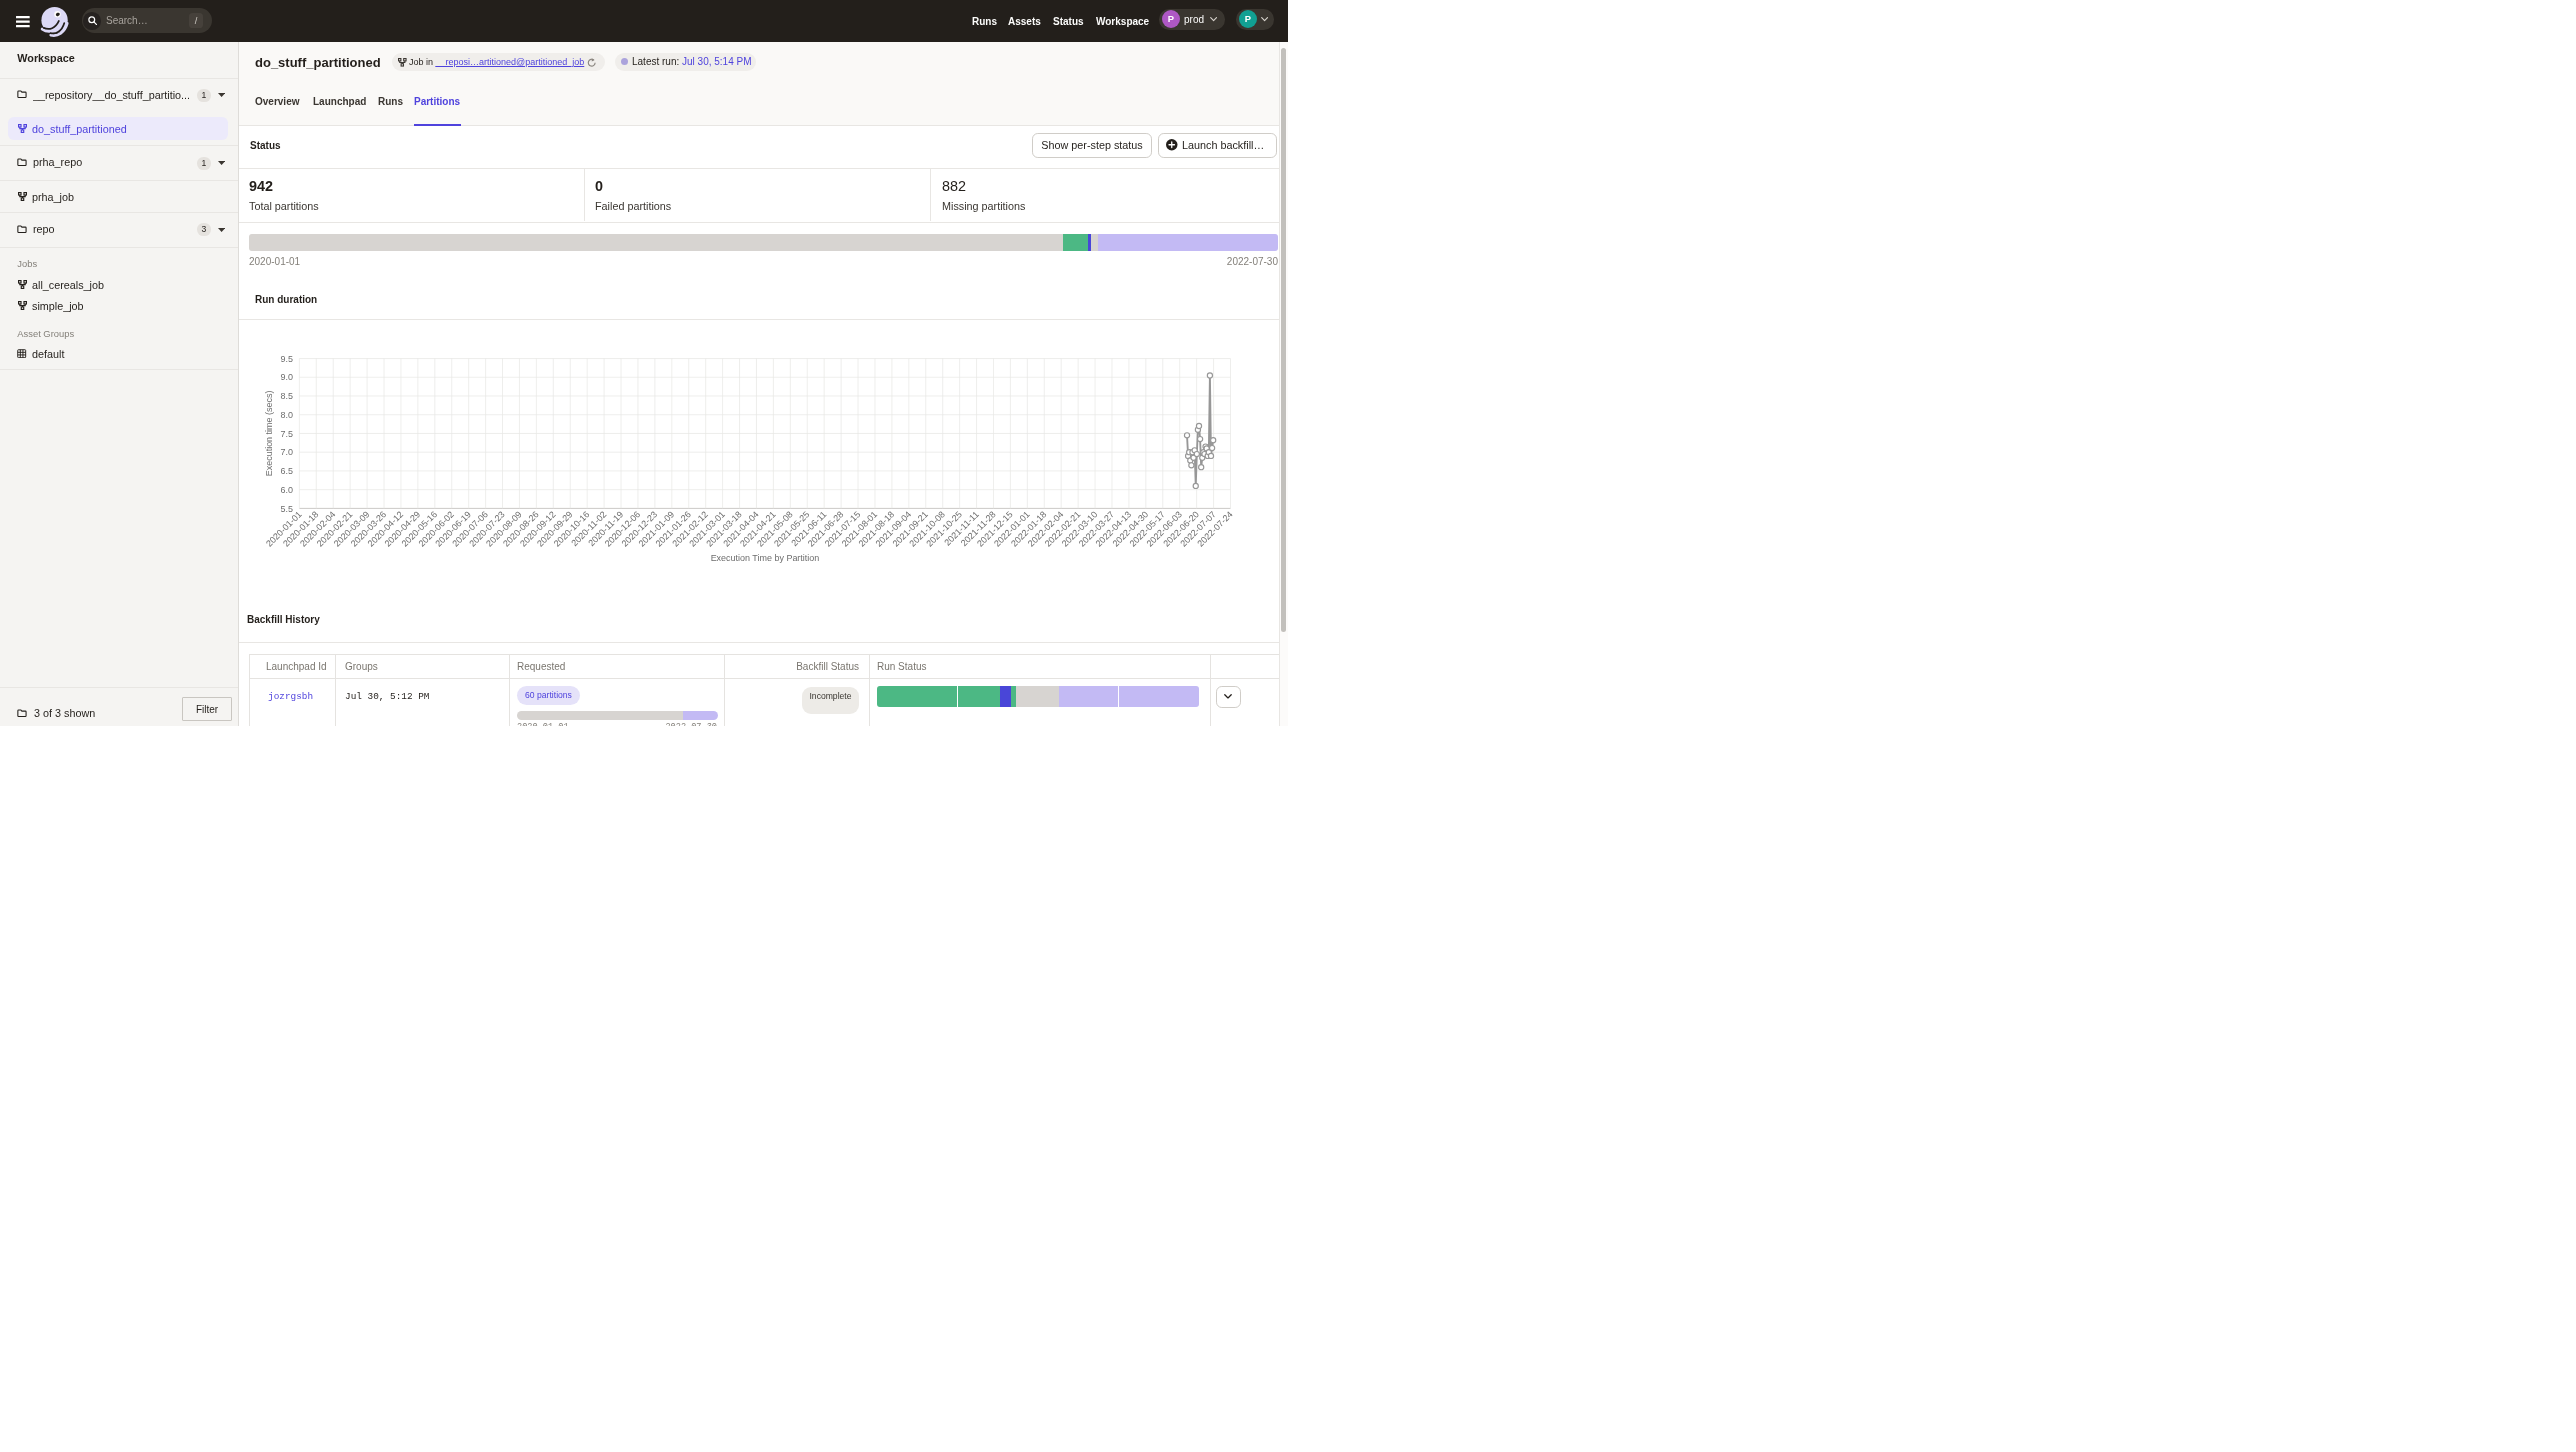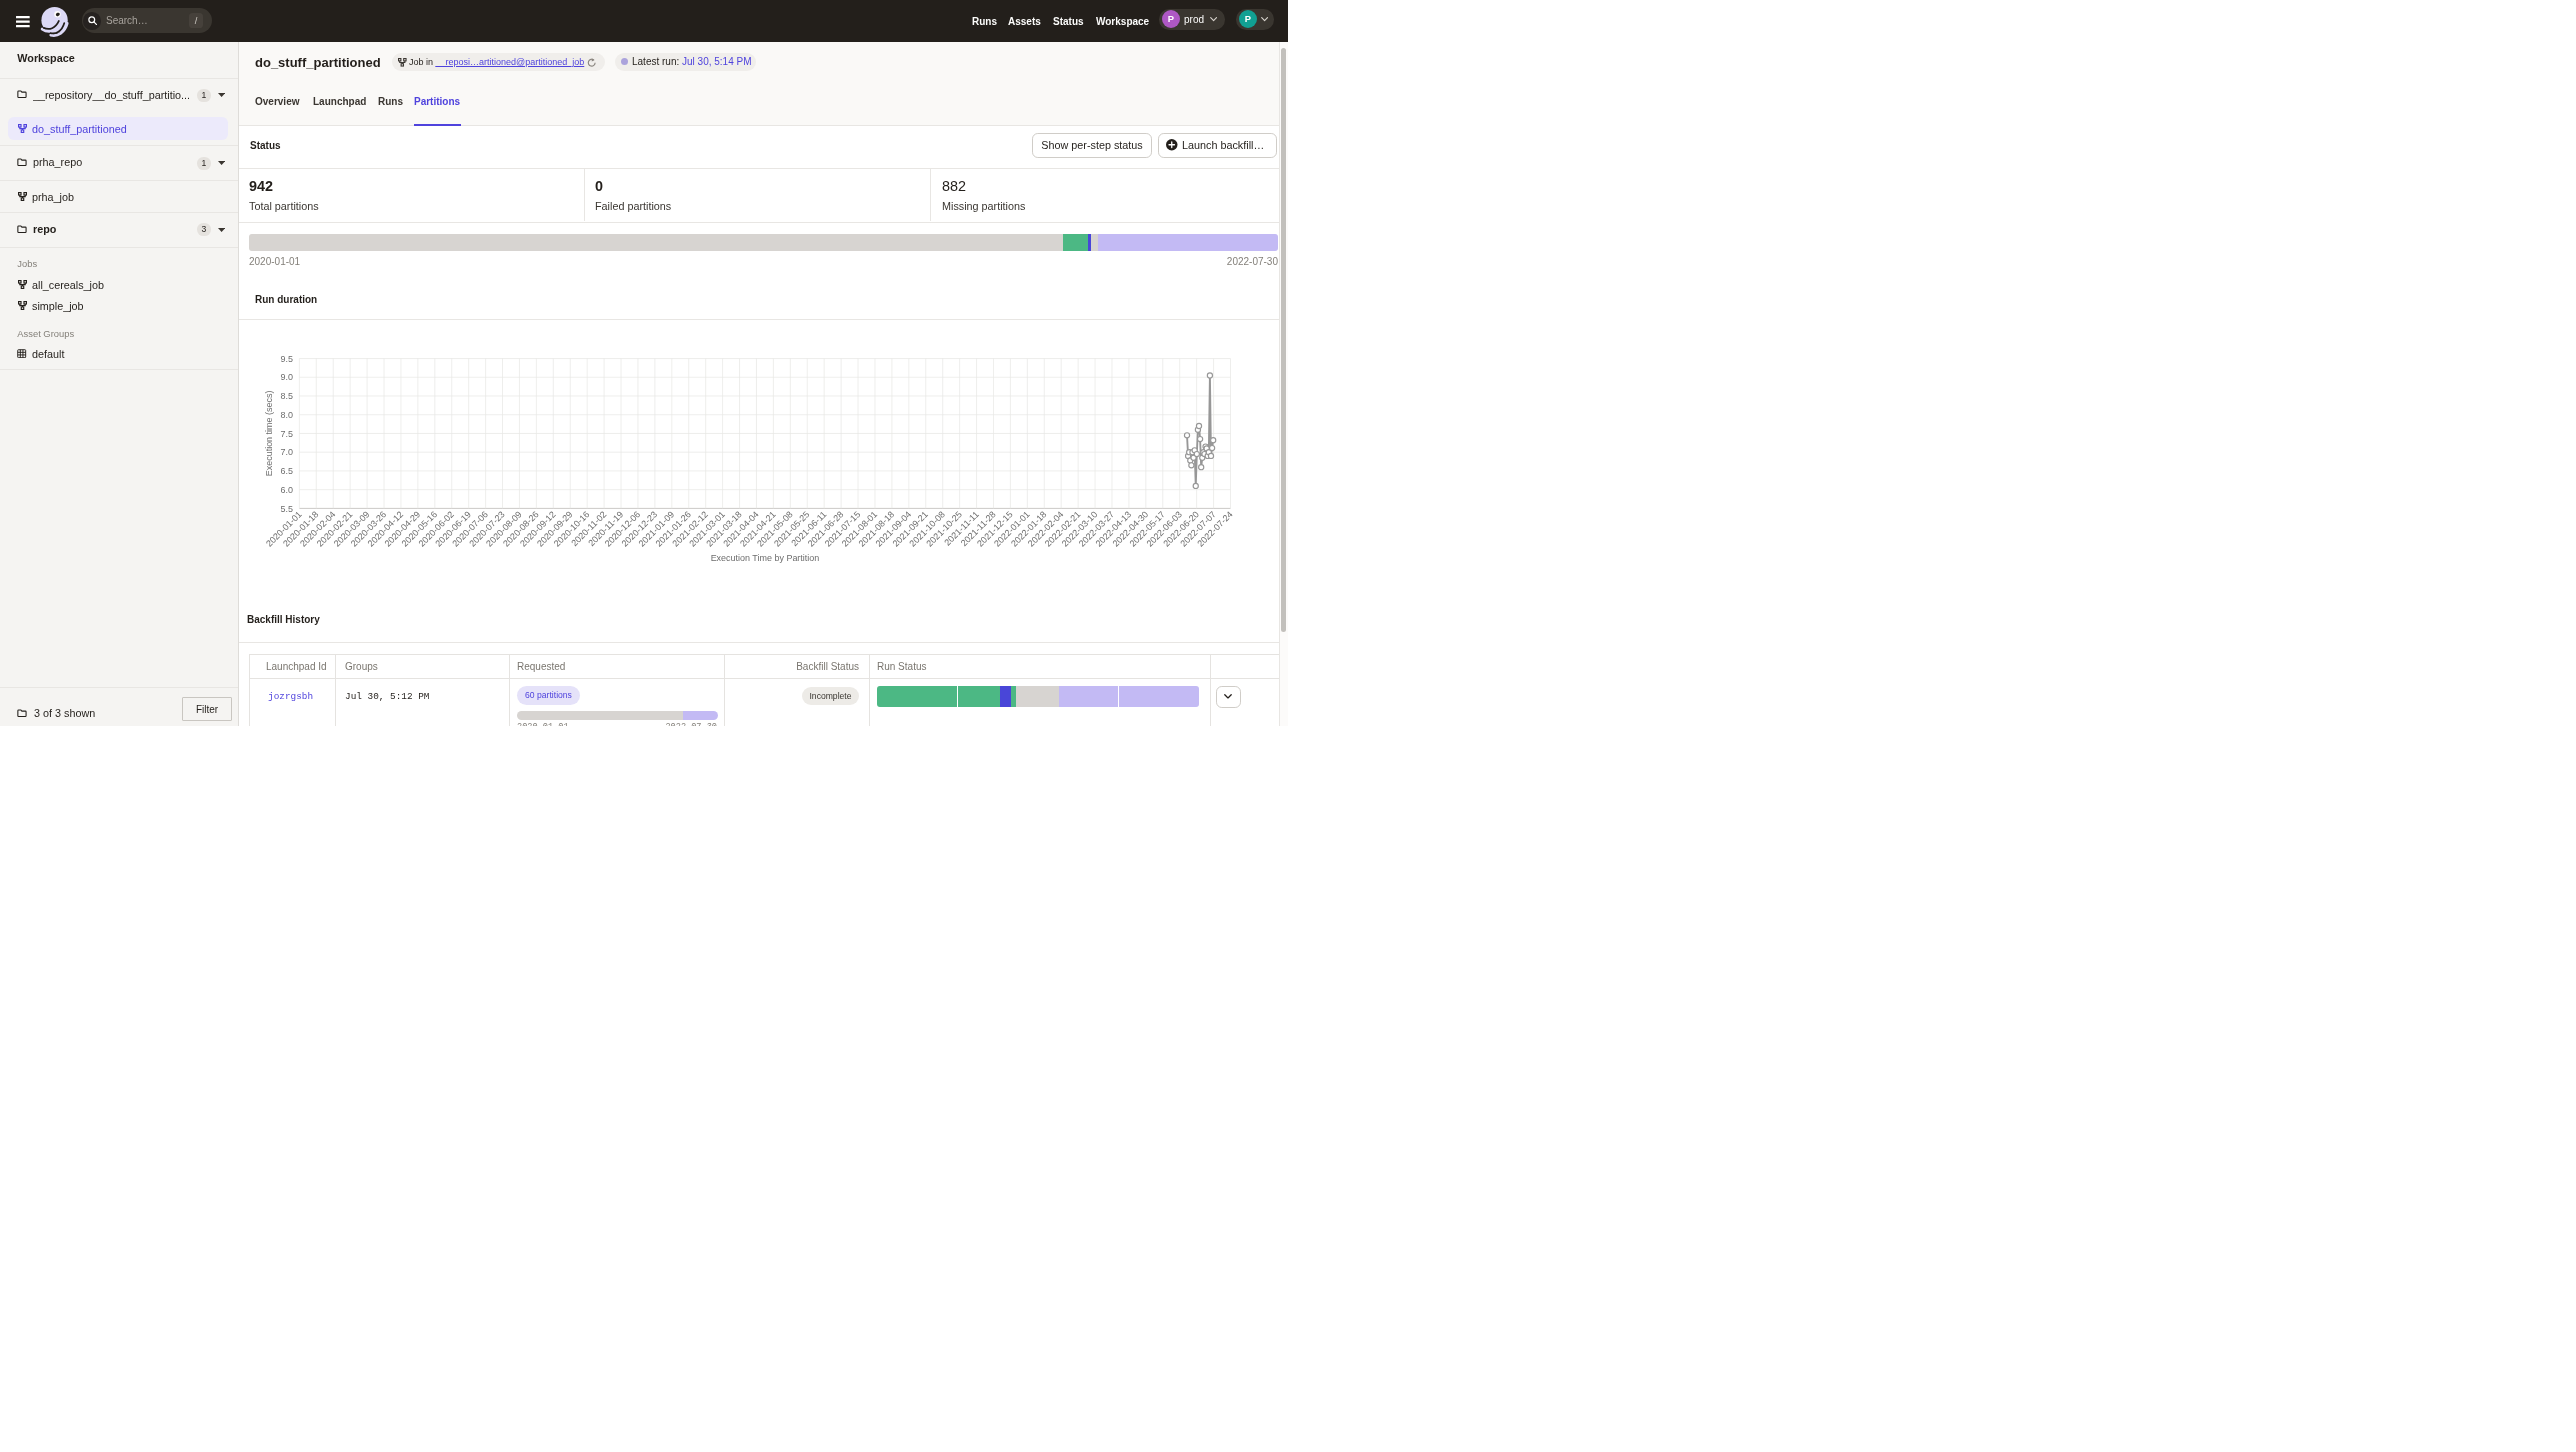--- a/index.html
+++ b/index.html
@@ -43,21 +43,21 @@
       <rect x="8.3" y="0.8" width="3.4" height="3.4"></rect>
       <rect x="4.55" y="8.3" width="3.4" height="3.4"></rect>
       <path d="M2.5 4.2 v2.3 h7.5 v-2.3 M6.25 6.5 v1.8"></path>
     </g>
   </svg>
 <div class="abs" style="left:32px;top:191px;font-size:10.8px;font-weight:500;color:#231F1B">prha_job</div>
 <div class="abs" style="left:0;top:212px;width:238px;height:0.7px;background:#E8E6E3"></div>
 <svg style="position:absolute;left:17px;top:224px" width="10" height="10.8" viewBox="0 0 14 15">
     <path d="M1.2 3.7 q0-1 1-1 h3.2 l1.4 1.6 h4.9 q1 0 1 1 v5.6 q0 1-1 1 h-9.5 q-1 0-1-1 z" fill="none" stroke="#231F1B" stroke-width="1.5"></path>
   </svg>
-<div class="abs" style="left:33px;top:223px;font-size:10.8px;font-weight:700;color:#231F1B;width:162px;white-space:nowrap;overflow:hidden">repo</div>
+<div class="abs" style="left:33px;top:223px;font-size:10.8px;font-weight:400;color:#231F1B;width:162px;white-space:nowrap;overflow:hidden">repo</div>
 <div class="abs" style="left:197px;top:223px;width:13.7px;height:12.6px;border-radius:6.3px;background:#E5E2DE;font-size:8.6px;color:#231F1B;text-align:center;line-height:12.6px">3</div>
 <svg style="position:absolute;left:218px;top:228px" width="7.2" height="4.3" viewBox="0 0 10 6">
     <path d="M0 0 h10 l-5 5.6 z" fill="#3A3631"></path>
   </svg>
 <div class="abs" style="left:0;top:247px;width:238px;height:0.7px;background:#E8E6E3"></div>
 <div class="abs" style="left:17.3px;top:258px;font-size:9.4px;color:#84807A">Jobs</div>
 <svg style="position:absolute;left:18px;top:280px" width="9" height="9" viewBox="0 0 12.5 12.5">
     <g stroke="#231F1B" stroke-width="1.6" fill="none">
       <rect x="0.8" y="0.8" width="3.4" height="3.4"></rect>
       <rect x="8.3" y="0.8" width="3.4" height="3.4"></rect>
@@ -319,21 +319,21 @@
 <div class="abs" style="left:877px;top:661px;font-size:10px;color:#7A766F">Run Status</div>
 <div class="abs mono" style="left:268px;top:691px;font-size:9.4px;color:#4F43DD">jozrgsbh</div>
 <div class="abs mono" style="left:345px;top:691px;font-size:9.4px;color:#231F1B">Jul 30, 5:12 PM</div>
 <div class="abs" style="left:517px;top:686px;width:63px;height:19.4px;border-radius:9.7px;background:#E5E2F9;font-size:8.6px;color:#4F43DD;text-align:center;line-height:19.4px">60 partitions</div>
 <div class="abs" style="left:517px;top:711px;width:201px;height:9px;border-radius:4.5px;overflow:hidden;display:flex">
     <div style="width:166px;background:#D7D4D1"></div>
     <div style="width:35px;background:#C3BAF4"></div>
   </div>
 <div class="abs mono" style="left:517px;top:722px;font-size:8.6px;color:#84807A">2020-01-01</div>
 <div class="abs mono" style="left:645px;top:722px;width:72px;text-align:right;font-size:8.6px;color:#84807A">2022-07-30</div>
-<div class="abs" style="left:802px;top:687px;width:57px;height:18px;border-radius:9px;background:#EDEBE7;font-size:8.6px;color:#3A3631;text-align:center;line-height:18px">Incomplete</div>
+<div class="abs" style="left:802px;top:687px;width:57px;height:27px;border-radius:9px;background:#EDEBE7;font-size:8.6px;color:#3A3631;text-align:center;line-height:18px">Incomplete</div>
 <div class="abs" style="left:877px;top:686px;width:322px;height:21px;border-radius:2.9px;overflow:hidden;display:flex">
     <div style="width:80px;background:#4CB884"></div>
     <div style="width:0.7px;background:#fff"></div>
     <div style="width:42px;background:#4CB884"></div>
     <div style="width:11px;background:#4946D8"></div>
     <div style="width:5px;background:#4CB884"></div>
     <div style="width:44px;background:#D7D4D1"></div>
     <div style="width:59px;background:#C3BAF4"></div>
     <div style="width:0.7px;background:#fff"></div>
     <div style="width:80px;background:#C3BAF4"></div>

